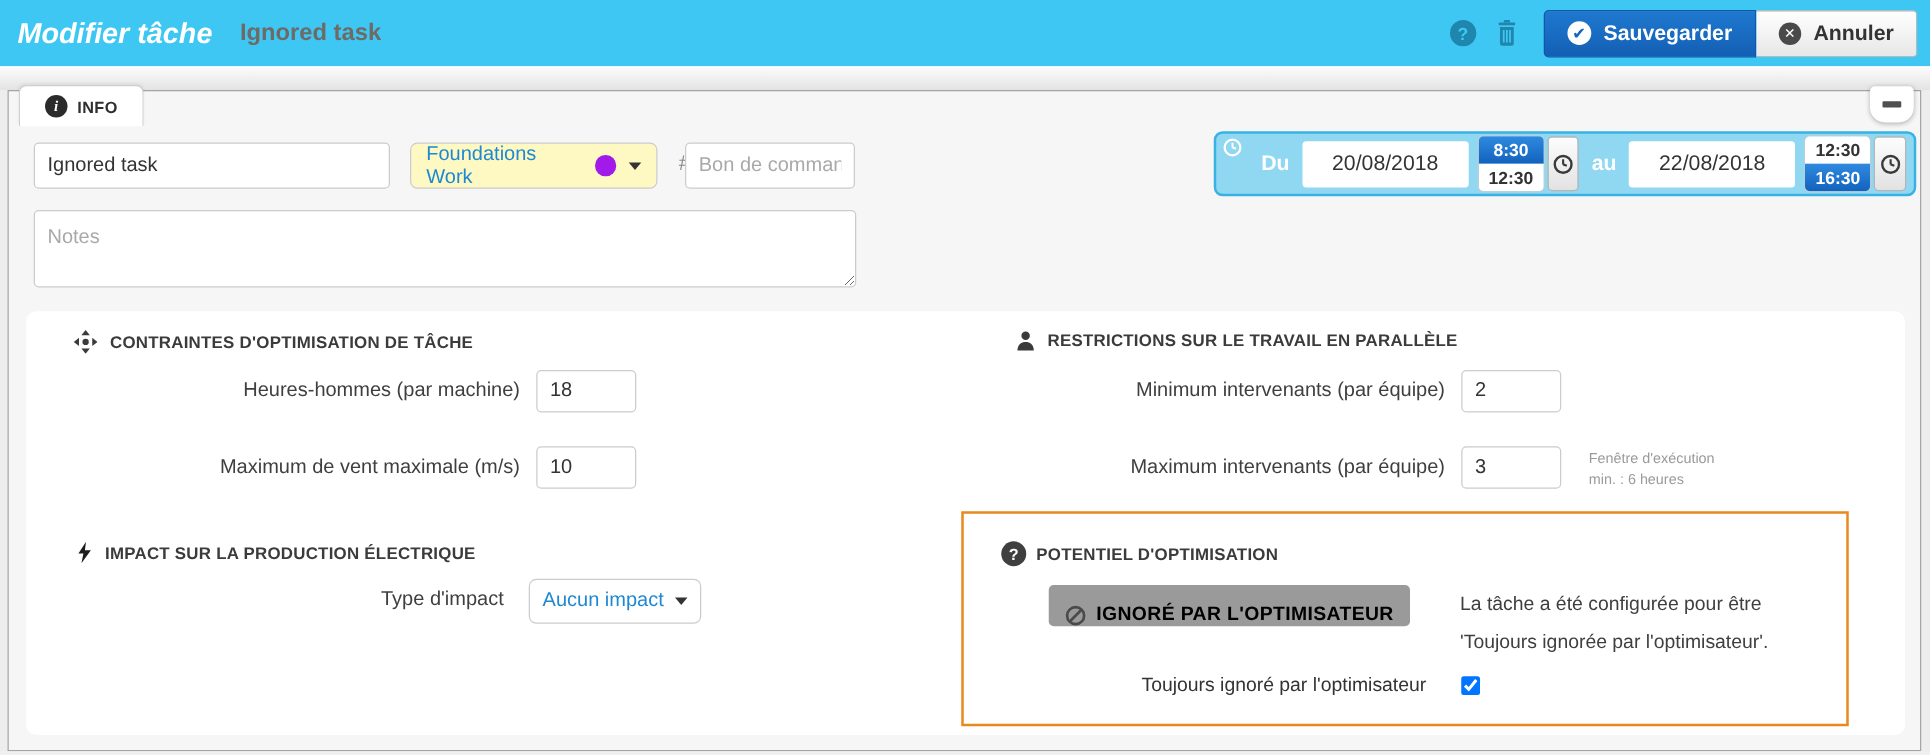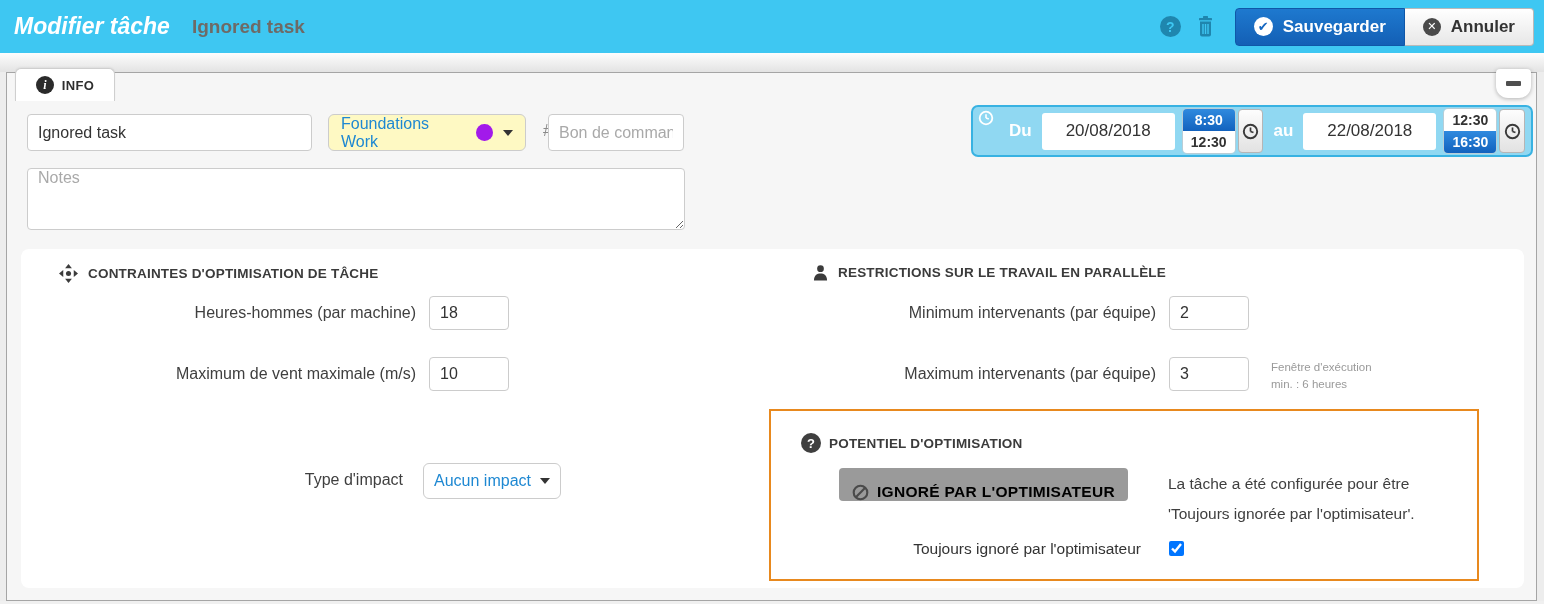--- a/index.html
+++ b/index.html
@@ -86,21 +86,21 @@
   }
   .dd-category .cat-label { color:#1e88d2; font-size:16px; }
   .cat-dot { width:17px; height:17px; border-radius:50%; background:#a21aea; margin-left:9px; }
   .caret { width:0; height:0; border-left:5px solid transparent; border-right:5px solid transparent;
     border-top:6px solid #333; margin-left:10px; }
   .hash-label { position:absolute; left:536px; top:48px; color:#8a8a8a; font-size:17px; }
   .input-order { position:absolute; left:541px; top:41px; width:136px; height:37px; }
   .notes-area {
     position:absolute; left:20px; top:95px; width:658px; height:62px;
     border:1px solid #ccc; border-radius:4px; background:#fff; resize:both;
-    font-family:inherit; font-size:16px; color:#333; padding:0 10px; outline:none;
+    font-family:inherit; font-size:16px; color:#333; padding:12px 10px; outline:none;
   }
   .notes-area::placeholder { color:#a9a9a9; }
 
   
   .date-widget {
     position:absolute; left:964px; top:32px; width:562px; height:52px;
     background:#90d8f2; border:2px solid #38b2e2; border-radius:7px;
     display:flex; align-items:center; padding:0 6px 0 26px;
   }
   .corner-clock { position:absolute; left:5px; top:3px; }
@@ -271,20 +271,26 @@
       </svg>
       <span class="sec-title">CONTRAINTES D'OPTIMISATION DE TÂCHE</span>
     </div>
 
     <div class="field-label" style="left:0; top:47px; width:395px;">Heures-hommes (par machine)</div>
     <input class="small-input" style="left: 408px; top: 47px;" value="18">
 
     <div class="field-label" style="left:0; top:108px; width:395px;">Maximum de vent maximale (m/s)</div>
     <input class="small-input" style="left: 408px; top: 108px;" value="10">
 
+    <div class="sec-header" style="left:40px; top:183px;">
+      <svg width="13" height="20" viewBox="0 0 15 20">
+        <polygon points="9,0 2,11 6.6,11 4.8,20 13.5,8 8,8" fill="#1d1d1d"></polygon>
+      </svg>
+      <span class="sec-title">IMPACT SUR LA PRODUCTION ÉLECTRIQUE</span>
+    </div>
     <div class="field-label" style="left:0; top:214px; width:382px;">Type d'impact</div>
     <div class="dd-impact">
       <span class="impact-label">Aucun impact</span>
       <span class="caret" style="margin-left:0;"></span>
     </div>
 
     <div class="sec-header" style="left:792px; top:15px;">
       <svg width="15" height="17" viewBox="0 0 16 17">
         <circle cx="8" cy="4.4" r="3.6" fill="#3b3b3b"></circle>
         <path d="M1 17 c0-5.4 3.4-7.4 7-7.4 s7 2 7 7.4 z" fill="#3b3b3b"></path>

